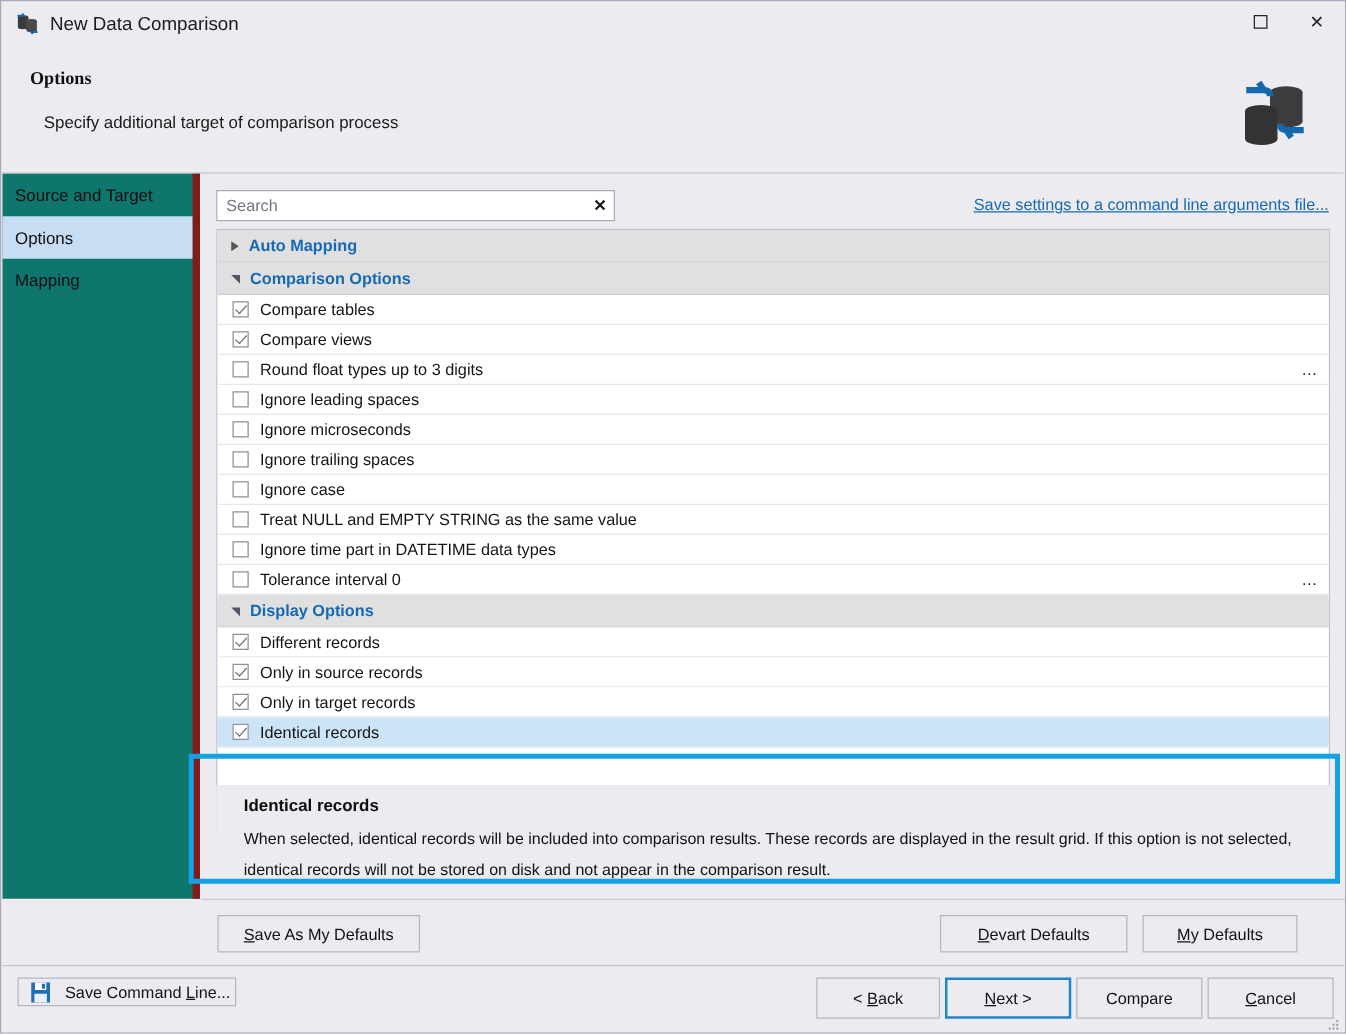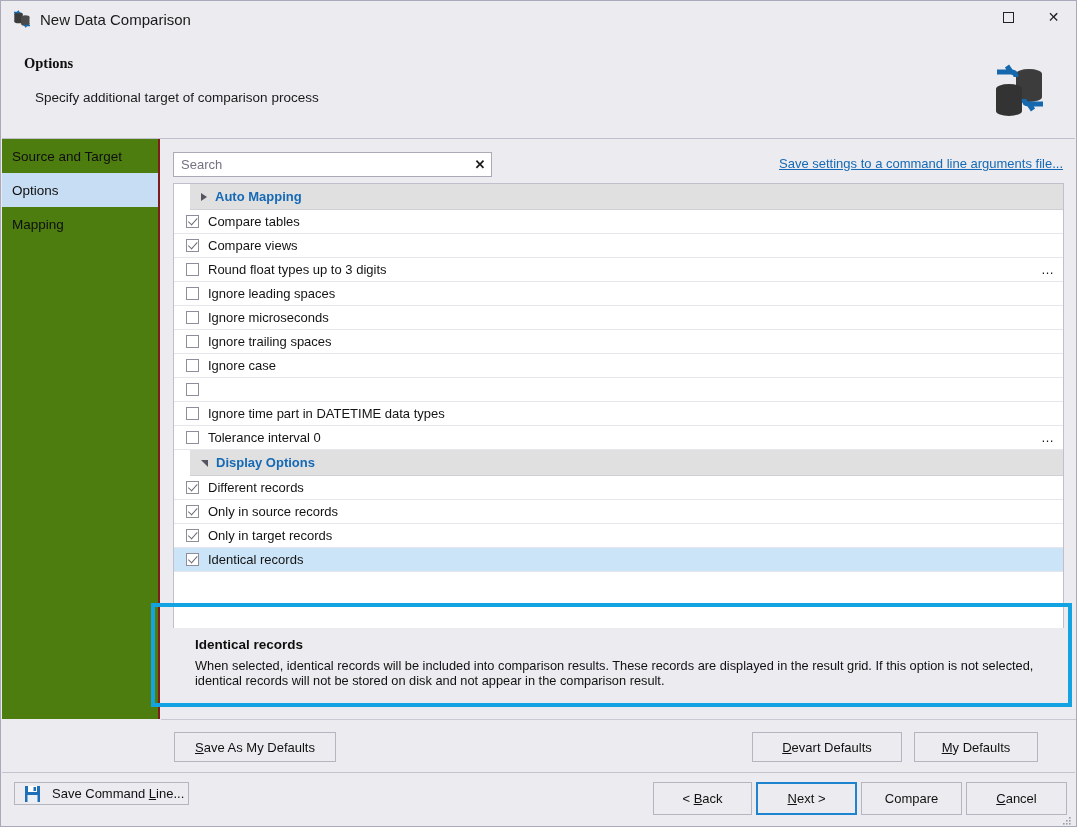--- a/index.html
+++ b/index.html
@@ -47,21 +47,21 @@
   }
   .hdr-sub {
     position: absolute; left: 33px; top: 53px;
     font-size: 13.5px; color: #1A1A1A;
   }
   .hdr-logo { position: absolute; right: 24px; top: 20px; width: 64px; height: 62px; }
 
   
   .sidebar {
     position: absolute; left: 1px; top: 138px; width: 158px; height: 580px;
-    background: #4d7c0f; border-right: 2px solid #7f1d1d;
+    background: #0f766e; border-right: 6px solid #7f1d1d;
     box-sizing: border-box;
   }
   .side-item {
     height: 34px; display: flex; align-items: center; padding-left: 10px;
     font-size: 13.5px; color: #0F0F0F; cursor: default;
   }
   .side-item.active { background: #C7DDF3; }
 
   
   .content {
@@ -93,21 +93,21 @@
 
   
   .opt-list {
     position: absolute; left: 12px; top: 44px; width: 891px; height: 485px;
     background: #FFFFFF; border: 1px solid #C0C0CC; box-sizing: border-box;
     overflow: hidden;
   }
   .group-hdr {
     height: 25px; background: #E0E0E0; border-bottom: 1px solid #CFCFD6;
     display: flex; align-items: center; padding-left: 11px;
-    font-size: 13px; font-weight: bold; color: #1569B5; cursor: default; margin-left: 16px;
+    font-size: 13px; font-weight: bold; color: #1569B5; cursor: default;
   }
   .tri { width: 0; height: 0; margin-right: 8px; }
   .tri.collapsed {
     border-top: 4.5px solid transparent; border-bottom: 4.5px solid transparent;
     border-left: 6px solid #55555F;
   }
   .tri.expanded {
     border-left: 7px solid transparent; border-top: 7px solid #55555F;
     transform: translateY(1px);
   }
@@ -134,21 +134,21 @@
     display: flex; align-items: center; font-size: 13px;
     letter-spacing: 1px; color: #1A1A1A; cursor: default;
   }
 
   
   .desc-panel {
     position: absolute; left: 12px; top: 489px; width: 891px; height: 77px;
     background: #ECECF0; box-sizing: border-box; padding: 9px 22px 0 22px;
   }
   .desc-title { font-size: 13.5px; font-weight: bold; color: #0E0E0E; margin-bottom: 6px; }
-  .desc-body { font-size: 12.8px; color: #111111; line-height: 15px; }
+  .desc-body { font-size: 12.8px; color: #111111; line-height: 25px; }
 
   
   .highlight-ring {
     position: absolute; left: 150px; top: 602px; width: 921px; height: 104px;
     border: 4px solid #14A3E2; box-sizing: border-box; pointer-events: none; z-index: 30;
   }
 
   
   .defaults-row {
     position: absolute; left: 160px; top: 718px; width: 915px; height: 54px;
@@ -243,20 +243,24 @@
         <div class="search-clear">✕</div>
       </div>
       <div class="save-link">Save settings to a command line arguments file...</div>
     </div>
 
     <div class="opt-list" id="opt-list">
         <div class="group-hdr">
           <span class="tri collapsed"></span>
           <span>Auto Mapping</span>
         </div>
+        <div class="group-hdr">
+          <span class="tri expanded"></span>
+          <span>Comparison Options</span>
+        </div>
         <div class="opt-row">
           <span class="cb checked"></span>
           <span class="opt-label">Compare tables</span>
         </div>
         <div class="opt-row">
           <span class="cb checked"></span>
           <span class="opt-label">Compare views</span>
         </div>
         <div class="opt-row">
           <span class="cb"></span>
@@ -274,20 +278,21 @@
         <div class="opt-row">
           <span class="cb"></span>
           <span class="opt-label">Ignore trailing spaces</span>
         </div>
         <div class="opt-row">
           <span class="cb"></span>
           <span class="opt-label">Ignore case</span>
         </div>
         <div class="opt-row">
           <span class="cb"></span>
+          <span class="opt-label">Treat NULL and EMPTY STRING as the same value</span>
         </div>
         <div class="opt-row">
           <span class="cb"></span>
           <span class="opt-label">Ignore time part in DATETIME data types</span>
         </div>
         <div class="opt-row">
           <span class="cb"></span>
           <span class="opt-label">Tolerance interval 0</span>
           <span class="ellip">…</span>
         </div>

